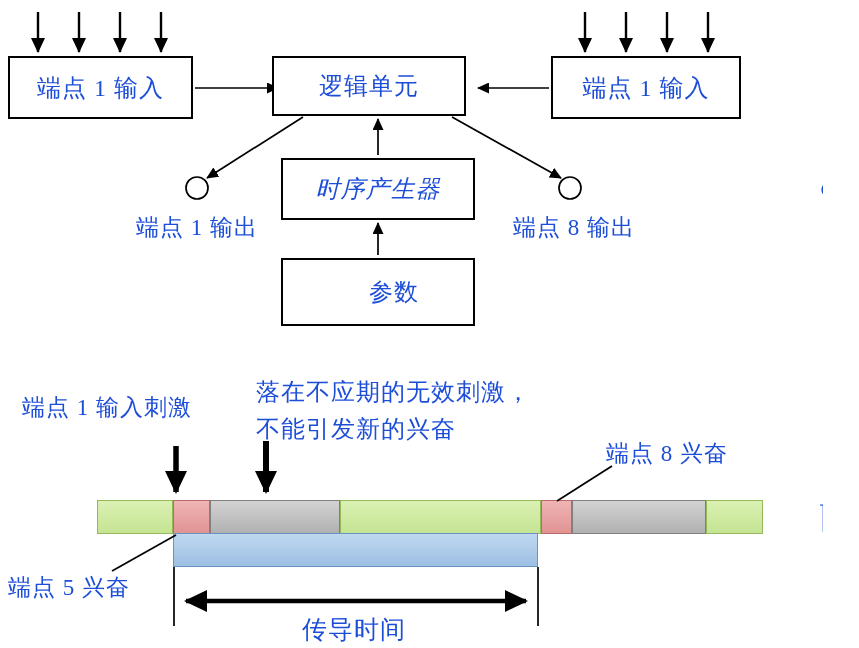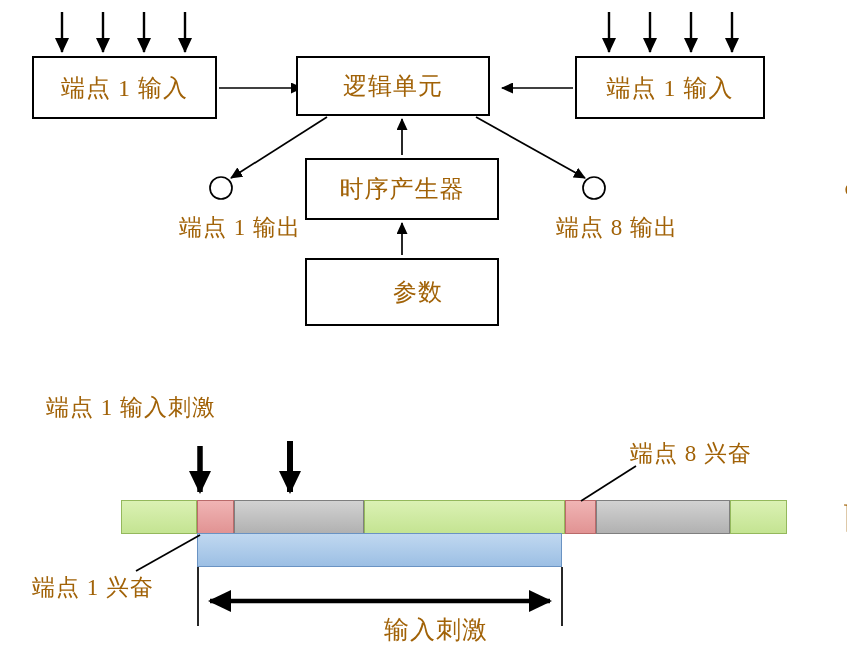--- a/index.html
+++ b/index.html
@@ -1,27 +1,27 @@
 <!DOCTYPE html>
 <html><head>
 <meta charset="utf-8">
 <style>
   html,body{margin:0;padding:0;background:#ffffff;}
   .canvas{
     position:relative;width:823px;height:648px;background:#ffffff;overflow:hidden;
-    font-family:"Liberation Serif","DejaVu Serif",serif;color:#a16207;margin-left:24px;
+    font-family:"Liberation Serif","DejaVu Serif",serif;color:#1d4ed8;
   }
   .overlay{position:absolute;left:0;top:0;z-index:2;pointer-events:none;}
   .box{
     position:absolute;z-index:3;background:#ffffff;border:2px solid #000;
     display:flex;align-items:center;justify-content:center;
     font-size:24px;letter-spacing:1px;box-sizing:border-box;
   }
   .lbl{position:absolute;z-index:3;font-size:23px;letter-spacing:1px;white-space:nowrap;}
-  .lbl.center{text-align:right;}
+  .lbl.center{text-align:center;}
   .panel-letter{position:absolute;z-index:3;font-size:40px;}
   .note{position:absolute;z-index:3;font-size:24px;line-height:37px;letter-spacing:1px;white-space:nowrap;}
   .seg{position:absolute;top:500px;height:34px;z-index:1;box-sizing:border-box;border:1px solid;}
   .seg.green{background:linear-gradient(#dbf1b4,#c4e492);border-color:#94b85c;}
   .seg.red{background:linear-gradient(#f0b4b4,#e19393);border-color:#b96a6a;}
   .seg.gray{background:linear-gradient(#d2d2d2,#b1b1b1);border-color:#7f7f7f;}
   .blue-bar{
     position:absolute;top:533px;height:34px;z-index:1;box-sizing:border-box;
     background:linear-gradient(#c0d8f0,#9cbfe4);border:1px solid #6a93c3;
   }
@@ -76,35 +76,39 @@
     <line x1="112" y1="571" x2="176" y2="535" stroke="#000" stroke-width="1.7"></line>
 
     <line x1="174" y1="567" x2="174" y2="626" stroke="#000" stroke-width="1.7"></line>
     <line x1="538" y1="567" x2="538" y2="626" stroke="#000" stroke-width="1.7"></line>
     <line x1="186" y1="601" x2="526" y2="601" stroke="#000" stroke-width="4.5" marker-start="url(#mBig)" marker-end="url(#mBig)"></line>
   </svg>
 
   <div class="box" style="left:8px;top:56px;width:185px;height:63px;">端点 1 输入</div>
   <div class="box" style="left:272px;top:56px;width:194px;height:60px;">逻辑单元</div>
   <div class="box" style="left:551px;top:56px;width:190px;height:63px;">端点 1 输入</div>
-  <div class="box" style="left:281px;top:158px;width:194px;height:62px;">时序产生器</div>
+  <div class="box" style="left:281px;top:158px;width:194px;height:62px;font-style:italic;">时序产生器</div>
   <div class="box" style="left:281px;top:258px;width:194px;height:68px;padding-left:32px;">参数</div>
 
   <div class="lbl center" style="left:117px;top:212px;width:160px;">端点 1 输出</div>
   <div class="lbl center" style="left:494px;top:212px;width:160px;">端点 8 输出</div>
 
   <div class="panel-letter" style="left:820px;top:158px;">a</div>
   <div class="panel-letter" style="left:820px;top:496px;">b</div>
 
   <div class="lbl" style="left:22px;top:392px;">端点 1 输入刺激</div>
 
+  <div class="note" style="left:256px;top:374px;">
+    <div>落在不应期的无效刺激，</div>
+    <div>不能引发新的兴奋</div>
+  </div>
 
   <div class="lbl" style="left:606px;top:438px;">端点 8 兴奋</div>
-  <div class="lbl" style="left:8px;top:572px;">端点 1 兴奋</div>
-  <div class="lbl center" style="left:244px;top:613px;width:220px;font-size:25px;">输入刺激</div>
+  <div class="lbl" style="left:8px;top:572px;">端点 5 兴奋</div>
+  <div class="lbl center" style="left:244px;top:613px;width:220px;font-size:25px;">传导时间</div>
 
   <div class="seg green" style="left:97px;width:76px;"></div>
   <div class="seg red" style="left:173px;width:37px;"></div>
   <div class="seg gray" style="left:210px;width:130px;"></div>
   <div class="seg green" style="left:340px;width:201px;"></div>
   <div class="seg red" style="left:541px;width:31px;"></div>
   <div class="seg gray" style="left:572px;width:134px;"></div>
   <div class="seg green" style="left:706px;width:57px;"></div>
 
   <div class="blue-bar" style="left:173px;width:365px;"></div>

